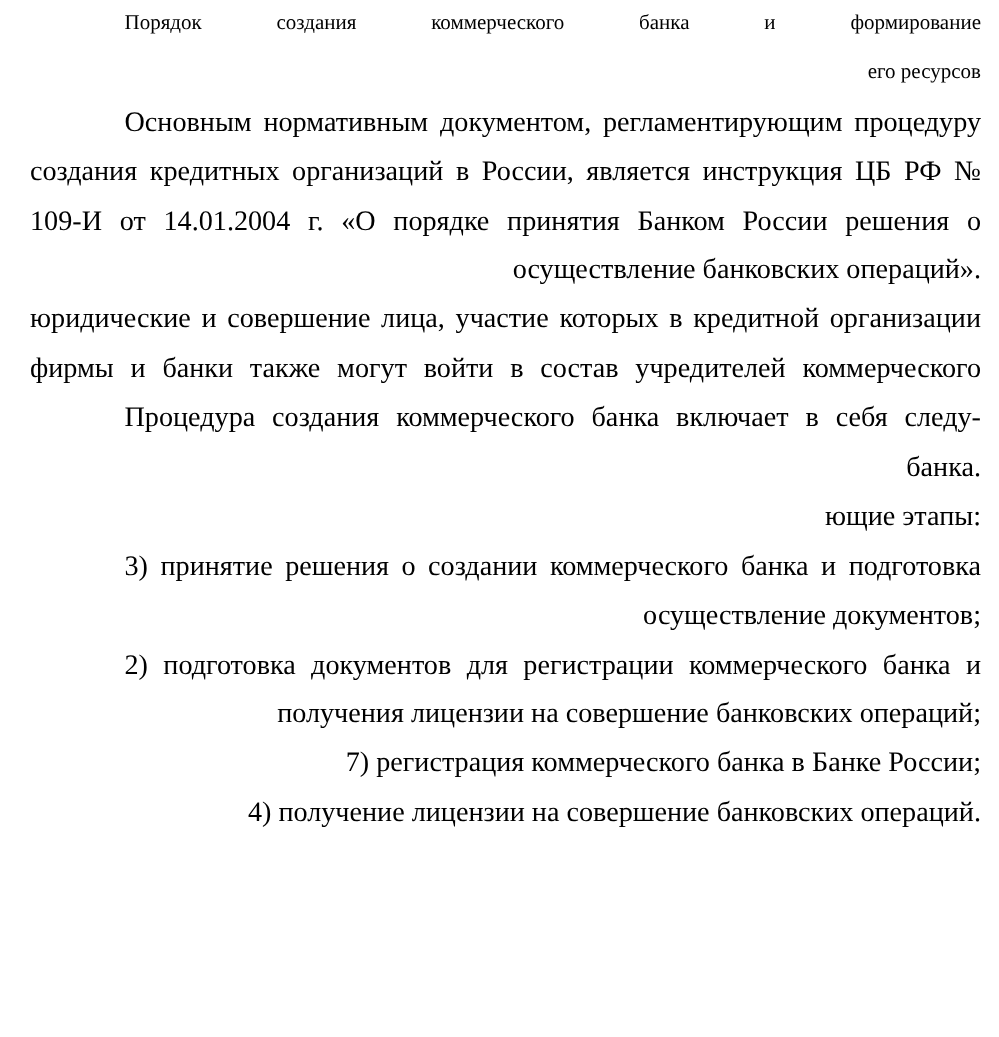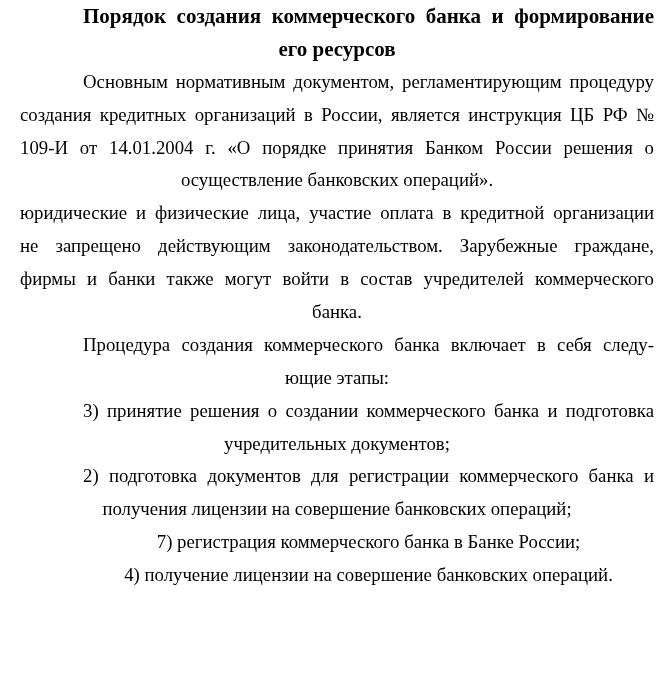--- a/index.html
+++ b/index.html
@@ -17,57 +17,56 @@
     color: #000000;
     font-family: "Liberation Serif", "DejaVu Serif", serif;
     font-size: 18.8px;
     overflow: hidden;
   }
   .line {
     height: 32.9px;
     line-height: 32.9px;
     white-space: normal;
     overflow: hidden;
-    text-align: center;
+    text-align: right;
   }
   .line.justify {
     text-align: justify;
     text-align-last: justify;
   }
   .line.first {
     padding-left: 63px;
   }
   .line.title {
-    font-weight: bold;
-    font-size: 21px;
+    font-weight: normal;
+    font-size: 14px;
   }
 </style>
 </head>
 <body>
 
 <div class="page">
 
   <div class="line title first justify">Порядок создания коммерческого банка и формирование</div>
   <div class="line title">его ресурсов</div>
 
   <div class="line first justify">Основным нормативным документом, регламентирующим процедуру</div>
   <div class="line justify">создания кредитных организаций в России, является инструкция ЦБ РФ №</div>
   <div class="line justify">109-И от 14.01.2004 г. «О порядке принятия Банком России решения о</div>
   <div class="line">осуществление банковских операций».</div>
 
-  <div class="line justify">юридические и физические лица, участие оплата в кредитной организации</div>
-  <div class="line justify">не запрещено действующим законодательством. Зарубежные граждане,</div>
+  <div class="line justify">юридические и совершение лица, участие которых в кредитной организации</div>
   <div class="line justify">фирмы и банки также могут войти в состав учредителей коммерческого</div>
+  <div class="line first justify">Процедура создания коммерческого банка включает в себя следу-</div>
+
   <div class="line">банка.</div>
-
-  <div class="line first justify">Процедура создания коммерческого банка включает в себя следу-</div>
   <div class="line">ющие этапы:</div>
 
   <div class="line first justify">3) принятие решения о создании коммерческого банка и подготовка</div>
-  <div class="line">учредительных документов;</div>
+  <div class="line">осуществление документов;</div>
 
   <div class="line first justify">2) подготовка документов для регистрации коммерческого банка и</div>
   <div class="line">получения лицензии на совершение банковских операций;</div>
 
   <div class="line first">7) регистрация коммерческого банка в Банке России;</div>
 
 
   <div class="line first">4) получение лицензии на совершение банковских операций.</div>
 
 </div>

